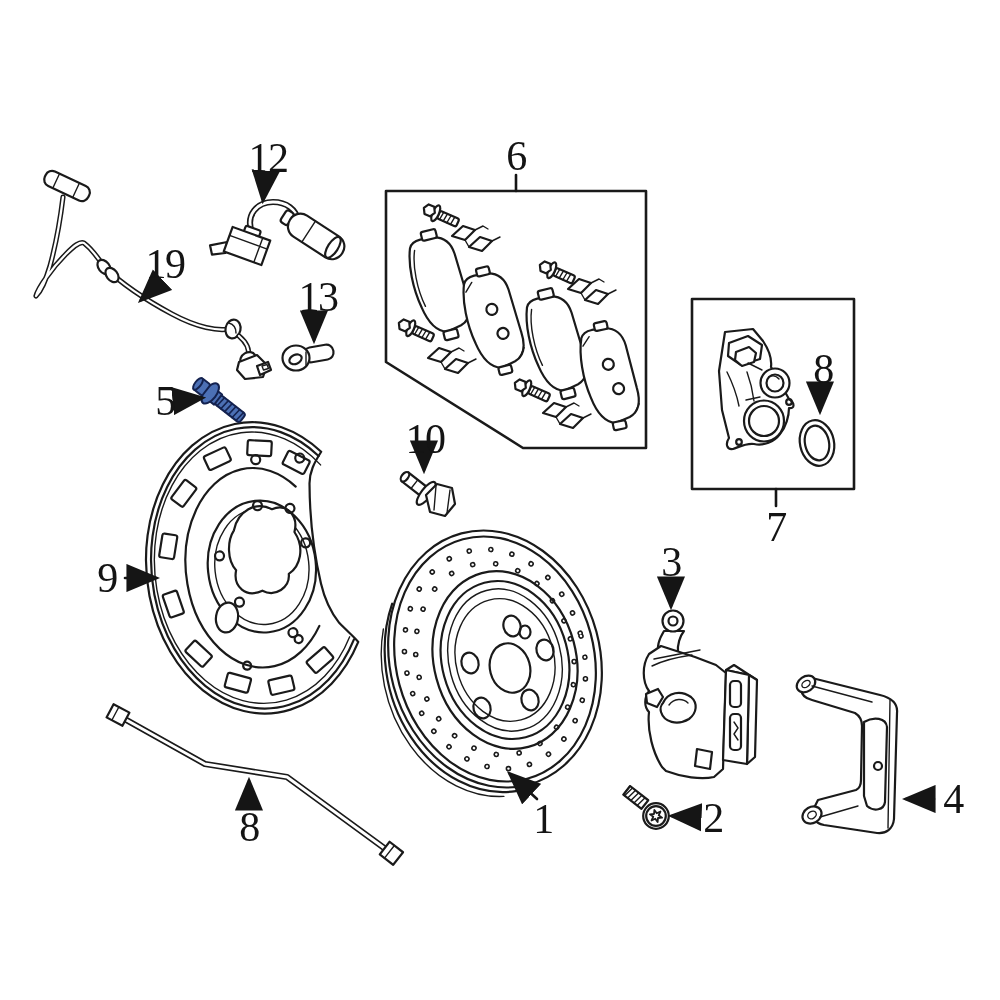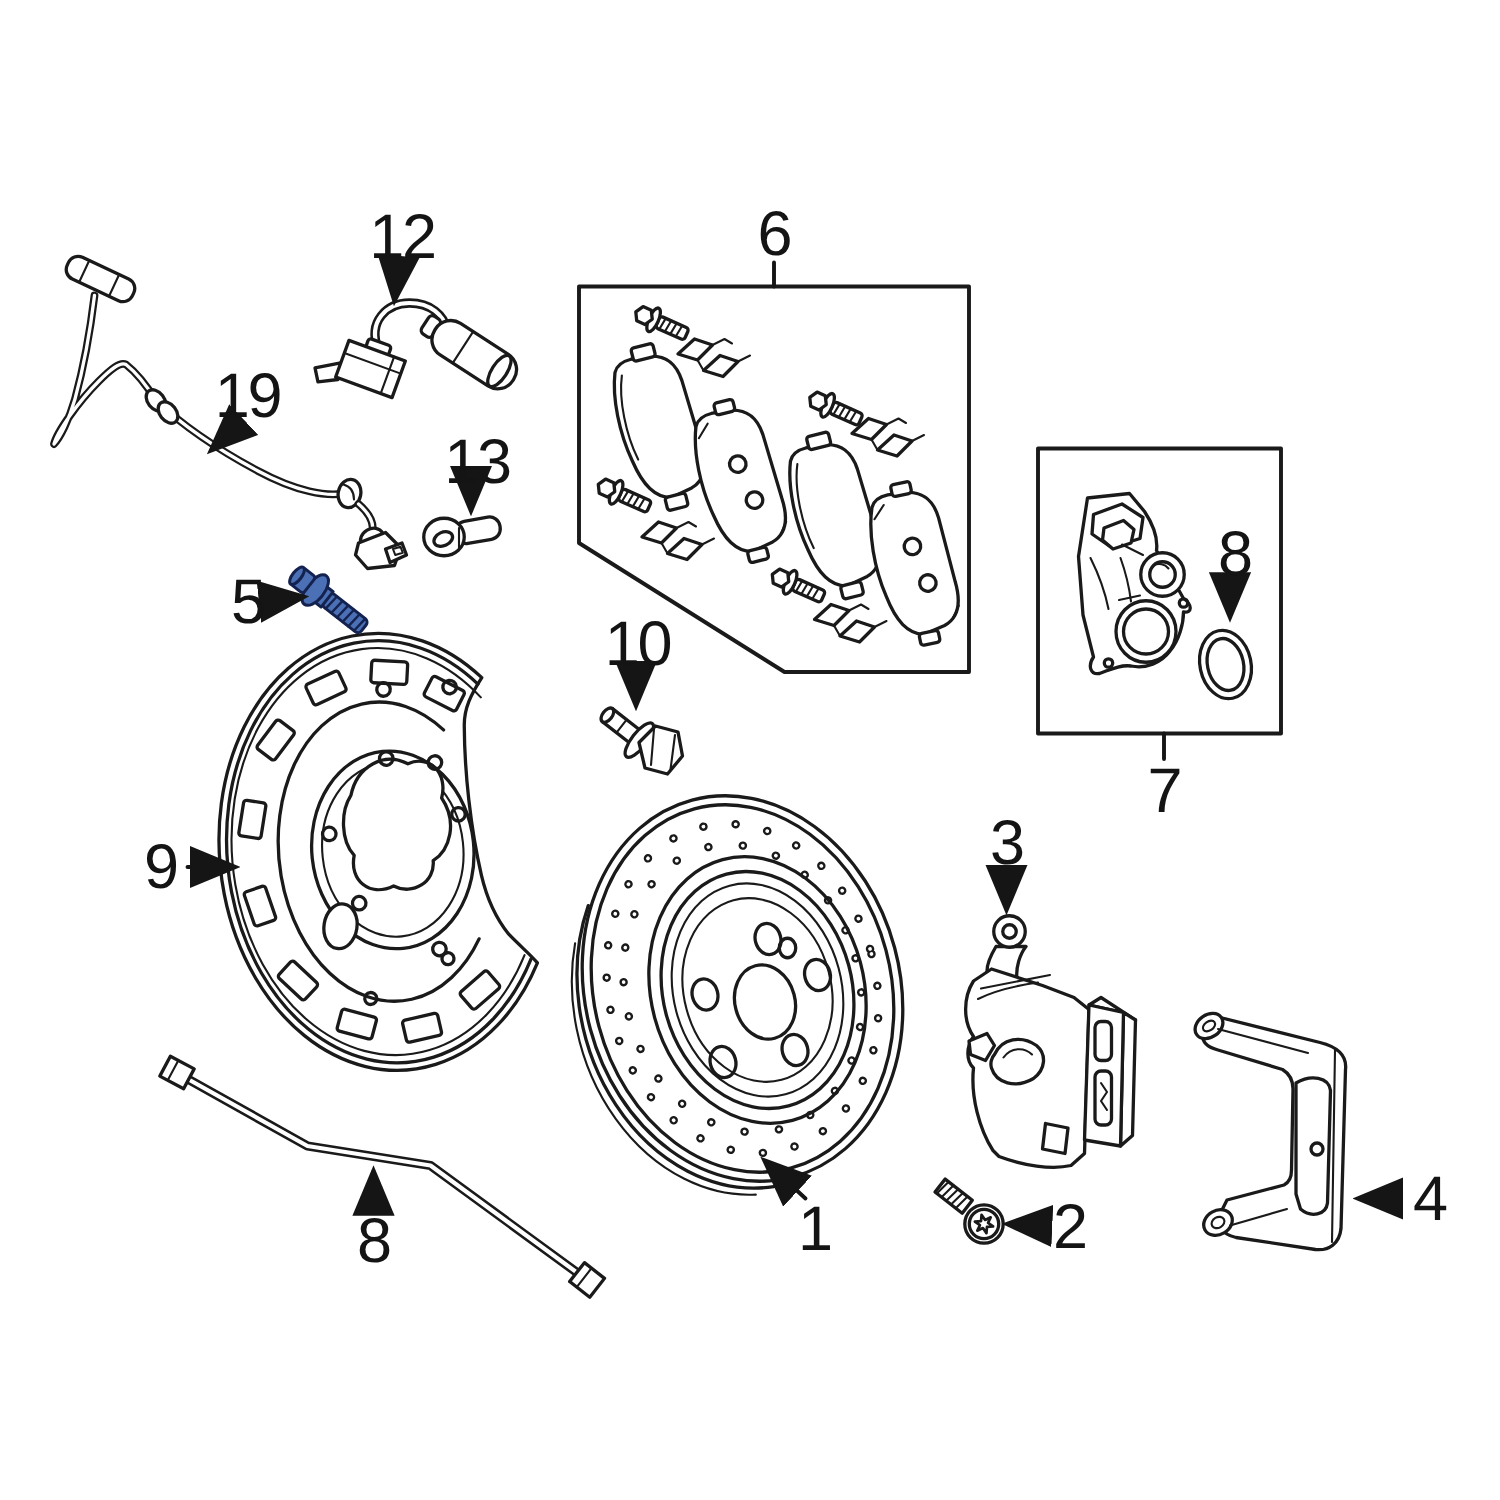--- a/index.html
+++ b/index.html
@@ -15,21 +15,21 @@
   .cablein{fill:none;stroke:#ffffff;stroke-width:2.8;}
   .wire{fill:none;stroke:#1a1a1a;stroke-width:5.2;}
   .wirein{fill:none;stroke:#ffffff;stroke-width:2.2;}
   .blue{fill:#4c70b5;stroke:#14224f;stroke-width:2;}
   .bluet{fill:none;stroke:#14224f;stroke-width:1.6;}
   .lead{fill:none;stroke:#151515;stroke-width:2.6;}
   .dotsB{fill:none;stroke:#1a1a1a;stroke-width:5.6;}
   .dotsW{fill:none;stroke:#ffffff;stroke-width:2.4;}
   .callout{position:absolute;transform:translate(-50%,-50%);
            font-size:42px;color:#141414;letter-spacing:-1.5px;line-height:1;
-           user-select:none;white-space:nowrap;}
+           user-select:none;white-space:nowrap;font-family:Liberation Serif, serif;}
 </style>
 </head>
 <body>
 
 <div class="stage">
 <svg width="1000" height="1000" viewBox="0 0 1000 1000">
   <defs>
     <marker id="arw" viewBox="0 0 12 10" refX="10.5" refY="5" markerWidth="13" markerHeight="11" orient="auto">
       <path d="M0,0 L12,5 L0,10 Z" fill="#151515"></path>
     </marker>
@@ -292,18 +292,18 @@
 
 <div class="callout" style="left:543px;top:819px">1</div>
 <div class="callout" style="left:713px;top:818px">2</div>
 <div class="callout" style="left:671px;top:562px">3</div>
 <div class="callout" style="left:953px;top:799px">4</div>
 <div class="callout" style="left:165px;top:401px">5</div>
 <div class="callout" style="left:516px;top:156px">6</div>
 <div class="callout" style="left:776px;top:527px">7</div>
 <div class="callout" style="left:823px;top:369px">8</div>
 <div class="callout" style="left:107px;top:578px">9</div>
-<div class="callout" style="left:425px;top:429px">10</div>
+<div class="callout" style="left:425px;top:439px">10</div>
 <div class="callout" style="left:249px;top:827px">8</div>
 <div class="callout" style="left:268px;top:158px">12</div>
-<div class="callout" style="left:318px;top:308px">13</div>
+<div class="callout" style="left:318px;top:297px">13</div>
 <div class="callout" style="left:165px;top:264px">19</div>
 </div>
 
 </body></html>

